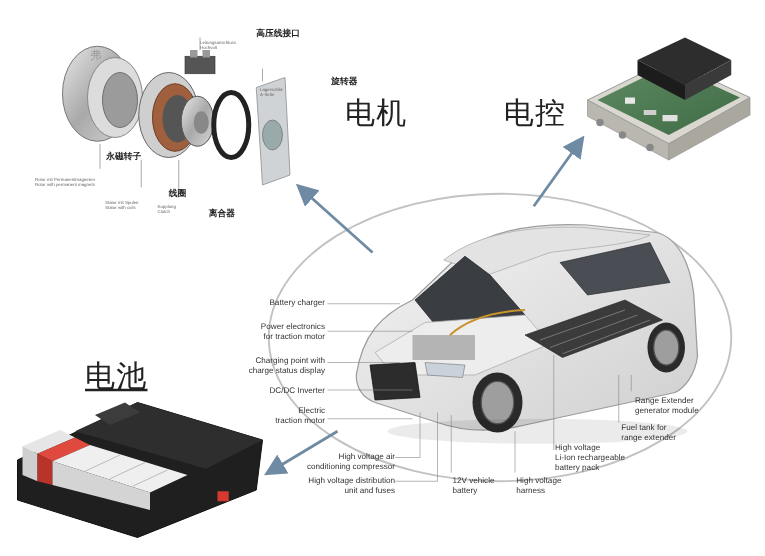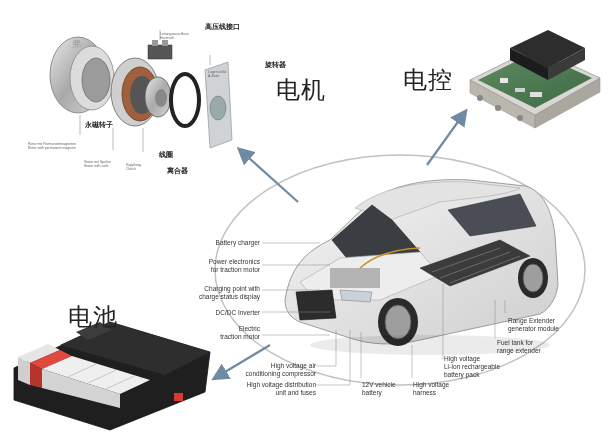--- a/index.html
+++ b/index.html
@@ -149,42 +149,42 @@
     <line x1="350" y1="385" x2="350" y2="330"></line>
     <line x1="361" y1="378" x2="361" y2="332"></line>
     <line x1="412" y1="378" x2="412" y2="345"></line>
     <line x1="443" y1="360" x2="443" y2="284"></line>
     <line x1="505" y1="313" x2="505" y2="300"></line>
     <line x1="495" y1="338" x2="495" y2="300"></line>
   </g>
 </svg>
 
 <div class="cn-title" style="left:252px; top:74px;margin-left:24px;">电机</div>
-<div class="cn-title" style="left:403px; top:64px;">电控</div>
-<div class="cn-title" style="left:68px; top:301px;">电池</div>
+<div class="cn-title" style="left:403px; top:74px;">电控</div>
+<div class="cn-title" style="left:68px; top:285px;text-decoration:underline;">电池</div>
 
 <div class="abs" style="left:72px; top:38px; font-size:9px; color:#999;">弗</div>
 
 <div>
   <div class="lbl-cn" style="left:160px; top:22px;">高压线接口</div>
   <div class="lbl-sub" style="left:160px; top:32px;">Leitungsanschluss
 Hochvolt</div>
 </div>
 <div>
   <div class="lbl-cn" style="left:220px; top:60px;">旋转器</div>
   <div class="lbl-sub" style="left:208px; top:70px;">Lagerschild
 A-Seite</div>
 </div>
 <div>
   <div class="lbl-cn" style="left:40px; top:120px;">永磁转子</div>
   <div class="lbl-sub" style="left:28px; top:142px;">Rotor mit Permanentmagneten
 Rotor with permanent magnets</div>
 </div>
 <div>
-  <div class="lbl-cn" style="left:90px; top:150px;margin-left:24px;">线圈</div>
+  <div class="lbl-cn" style="left:90px; top:150px;">线圈</div>
   <div class="lbl-sub" style="left:84px; top:160px;">Stator mit Spulen
 Stator with coils</div>
 </div>
 <div>
   <div class="lbl-cn" style="left:122px; top:166px;">离合器</div>
   <div class="lbl-sub" style="left:126px; top:163px;">Kupplung
 Clutch</div>
 </div>
 
 <div class="lbl r" style="right:352px; top:239px;">Battery charger</div>

